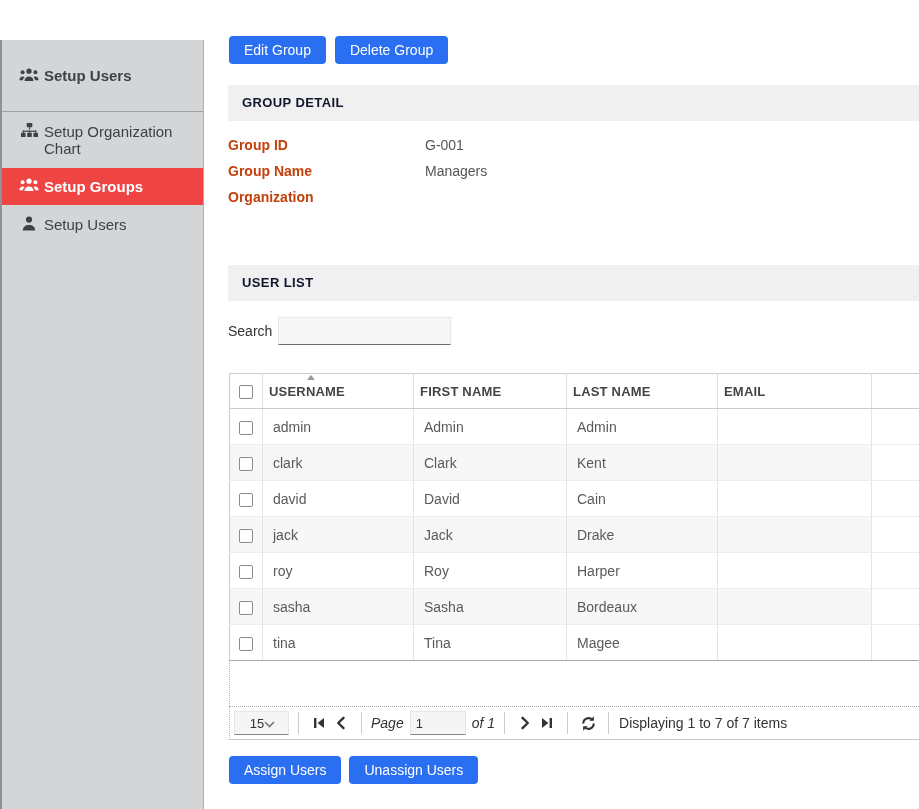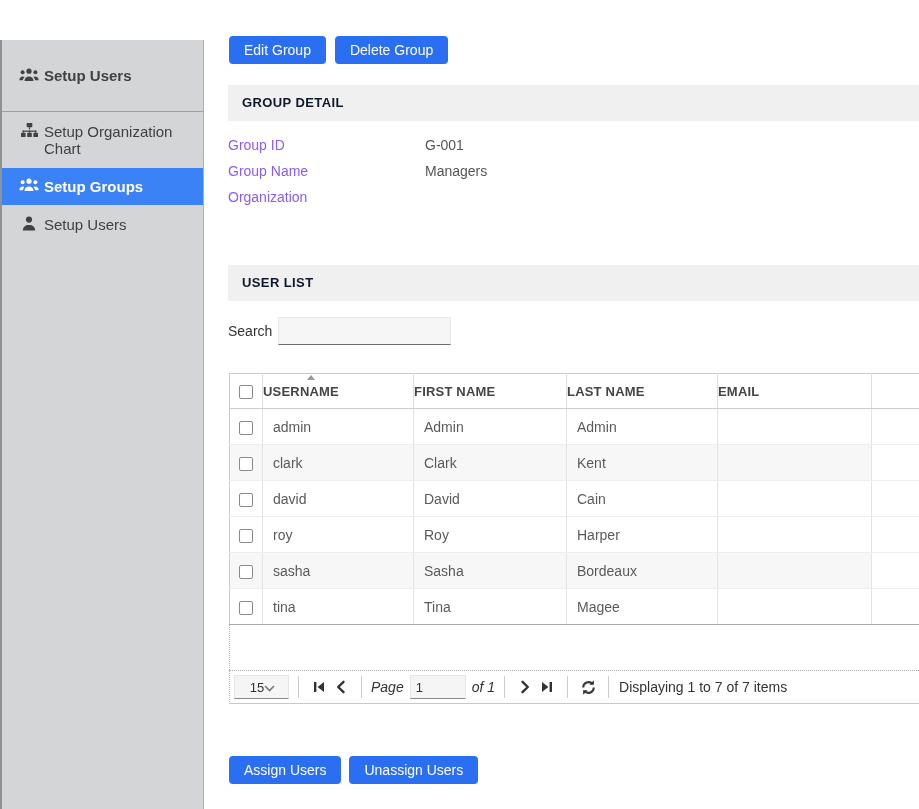--- a/index.html
+++ b/index.html
@@ -8,58 +8,58 @@
   #screen { position:relative; width:919px; height:809px; background:#fff; overflow:hidden; }
 
   
   .sidebar { position:absolute; left:0; top:0; width:204px; height:809px;
     background:#d3d5d7; border-left:2px solid #8f9194; border-right:1px solid #aeb1b4;margin-top:40px; }
   .side-item { display:flex; align-items:flex-start; gap:4px; padding:10px 8px 10px 16px;
     color:#3f4145; font-size:15px; cursor:pointer; }
   .side-item .sicon { flex:0 0 22px; display:flex; justify-content:center; margin-top:1px; }
   .side-head { padding:26px 8px 26px 16px; border-bottom:1px solid #9ca0a3; font-weight:bold; align-items:center; }
   .side-head .sicon { margin-top:0; }
-  .side-item.selected { background:#3b82f6; color:#ffffff; font-weight:bold; padding-top:9px; padding-bottom:9px; }
+  .side-item.selected { background:#ef4444; color:#ffffff; font-weight:bold; padding-top:9px; padding-bottom:9px; }
   .side-item .slabel { line-height:1.18; padding-top:1px; }
 
   
   .main { position:absolute; left:204px; top:0; width:715px; height:809px; background:#fff; }
 
   .btn { display:inline-block; background:#2a6ff2; color:#fff; font-size:14px;
     font-family:inherit; border:none; border-radius:4px; height:28px; line-height:28px;
     padding:0 15px; cursor:pointer; }
   .top-actions { position:absolute; left:25px; top:36px; display:flex; gap:9px; }
   .bottom-actions { position:absolute; left:25px; top:756px; display:flex; gap:8px; }
 
   .section-bar { position:absolute; left:24px; right:0; height:36px; background:#f0f0f0;
     color:#0f172a; font-size:13px; font-weight:bold; letter-spacing:.4px; line-height:36px;
     padding-left:14px; }
   #bar-detail { top:85px; }
   #bar-userlist { top:265px; }
 
   .fields { position:absolute; left:24px; top:132px; width:660px; }
   .field-row { display:flex; height:26px; align-items:center; }
-  .field-label { width:197px; font-size:14px; font-weight:normal; color:#8b5cf6; }
+  .field-label { width:197px; font-size:14px; font-weight:bold; color:#c2410c; }
   .field-value { font-size:14px; color:#555; }
 
   .search-row { position:absolute; left:24px; top:317px; height:28px; display:flex; align-items:center; }
   .search-label { font-size:14px; color:#333; margin-right:6px; }
   .search-input { width:173px; height:28px; background:#f6f6f6; border:1px solid #e8e8e8;
     border-bottom:1px solid #6b6b6b; font-size:14px; color:#333; padding:0 6px;
     font-family:inherit; outline:none; }
 
   
   .grid-wrap { position:absolute; left:25px; top:373px; width:690px; }
   table.grid { width:690px; table-layout:fixed; border-collapse:collapse; }
   table.grid col.c-check { width:33px; } table.grid col.c-user { width:151px; }
   table.grid col.c-first { width:153px; } table.grid col.c-last { width:151px; }
   table.grid col.c-email { width:154px; } table.grid col.c-fill { width:48px; }
   table.grid th { position:relative; height:35px; background:#fff; border-top:1px solid #ccc;
     border-bottom:1px solid #ccc; border-right:1px solid #dedede; font-size:13px; font-weight:bold;
-    color:#444; text-align:left; padding-left:0; letter-spacing:.2px; }
+    color:#444; text-align:left; padding-left:6px; letter-spacing:.2px; }
   table.grid th.first { border-left:1px solid #ccc; }
   table.grid th.fill, table.grid td.fill { border-right:none; background:#fff; }
   table.grid td { height:36px; border-bottom:1px solid #ededed; border-right:1px solid #e4e4e4;
     font-size:14px; color:#5a5a5a; padding-left:10px; }
   table.grid td.first { border-left:1px solid #ccc; padding-left:0; text-align:center; }
   table.grid tr.alt td { background:#f7f7f7; }
   table.grid tr.alt td.fill { background:#fff; }
   table.grid tr.last td { border-bottom:1px solid #a9a9a9; }
   input[type="checkbox"].cb { appearance:none; -webkit-appearance:none; width:14px; height:14px;
     border:1px solid #8a8a8a; border-radius:2px; background:#fff; vertical-align:middle; cursor:pointer; }
@@ -227,20 +227,28 @@
             <td class="fill"></td>
           </tr>
           <tr>
             <td class="first"><input type="checkbox" class="cb" style=""></td>
             <td>david</td>
             <td>David</td>
             <td>Cain</td>
             <td></td>
             <td class="fill"></td>
           </tr>
+          <tr class="alt">
+            <td class="first"><input type="checkbox" class="cb" style=""></td>
+            <td>jack</td>
+            <td>Jack</td>
+            <td>Drake</td>
+            <td></td>
+            <td class="fill"></td>
+          </tr>
           <tr>
             <td class="first"><input type="checkbox" class="cb" style=""></td>
             <td>roy</td>
             <td>Roy</td>
             <td>Harper</td>
             <td></td>
             <td class="fill"></td>
           </tr>
           <tr class="alt">
             <td class="first"><input type="checkbox" class="cb" style=""></td>

